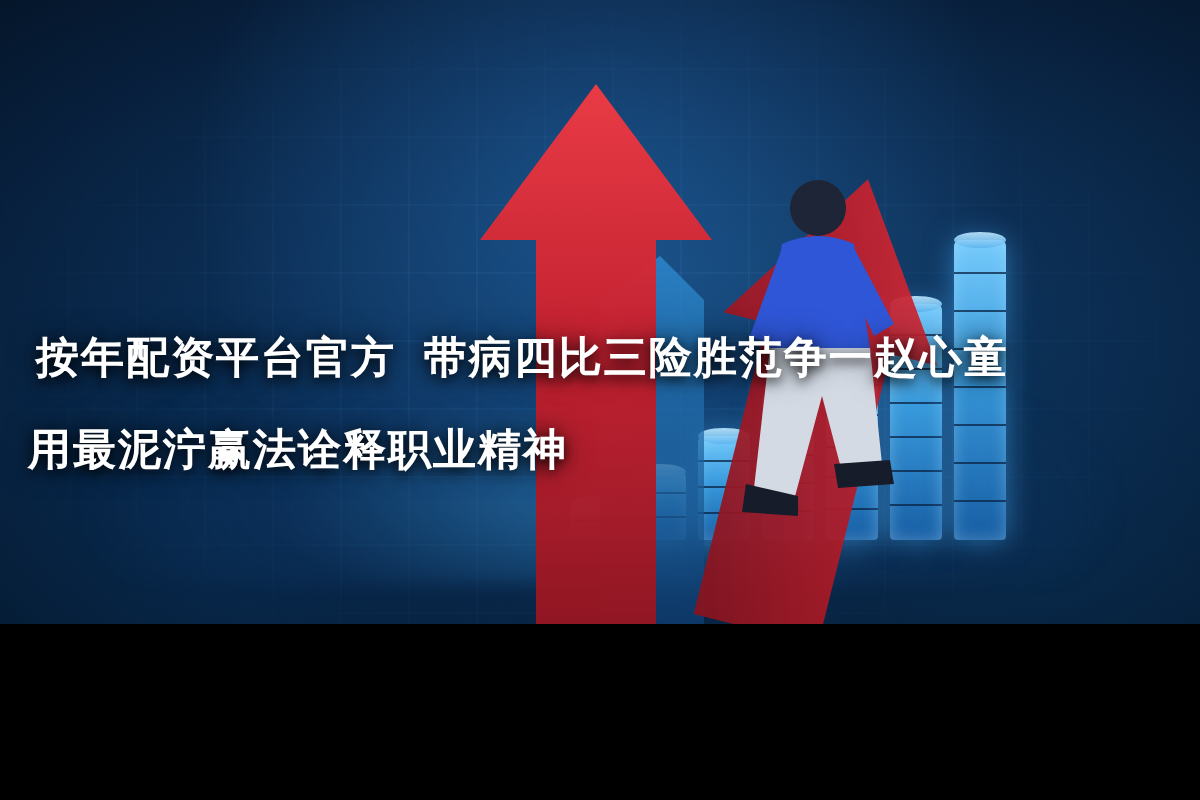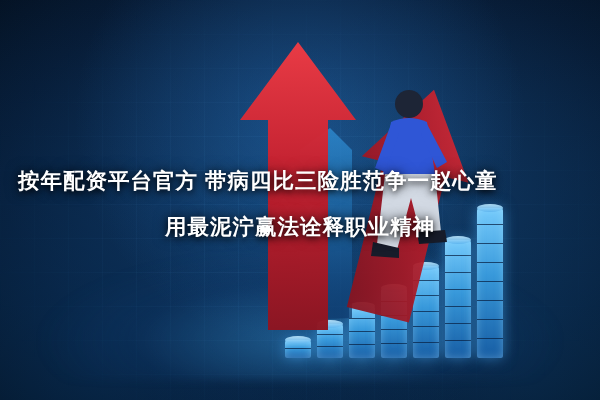--- a/index.html
+++ b/index.html
@@ -3,23 +3,23 @@
 <meta charset="utf-8">
 <style>
   html, body {
     margin: 0;
     padding: 0;
     background: #000;
   }
   #stage {
     position: relative;
     width: 600px;
-    height: 400px;
+    height: 312px;
     overflow: hidden;
-    font-family: Liberation Sans, sans-serif;
+    font-family: Liberation Mono, monospace;
     background: radial-gradient(ellipse at 55% 45%, #16406b 0%, #0d2a4d 38%, #071a33 70%, #03101f 100%);
   }
   
   .bg-glow {
     position: absolute;
     left: 0; top: 0; right: 0; bottom: 0;
     background:
       radial-gradient(circle at 50% 30%, rgba(40,120,200,0.38) 0%, rgba(10,40,80,0.0) 55%),
       radial-gradient(circle at 18% 85%, rgba(10,60,110,0.45) 0%, rgba(5,20,45,0) 60%),
       radial-gradient(circle at 88% 88%, rgba(12,70,120,0.35) 0%, rgba(5,20,45,0) 60%);
@@ -91,21 +91,21 @@
     color: #ffffff;
     font-size: 21.5px;
     font-weight: bold;
     line-height: 46px;
     letter-spacing: 1px;
     text-shadow: 0 2px 6px rgba(0,0,0,0.85), 0 0 14px rgba(0,0,0,0.6);
     padding: 0 14px;
   }
   .caption .line { display: block; }
   .caption .line1 { text-align: left; padding-left: 4px; }
-  .caption .line2 { text-align: center; }
+  .caption .line2 { text-align: left; }
 </style>
 </head>
 <body>
 
 <div id="stage">
 
   <div class="bg-glow"></div>
   <div class="bg-grid"></div>
   <div class="floor-glow"></div>
 

